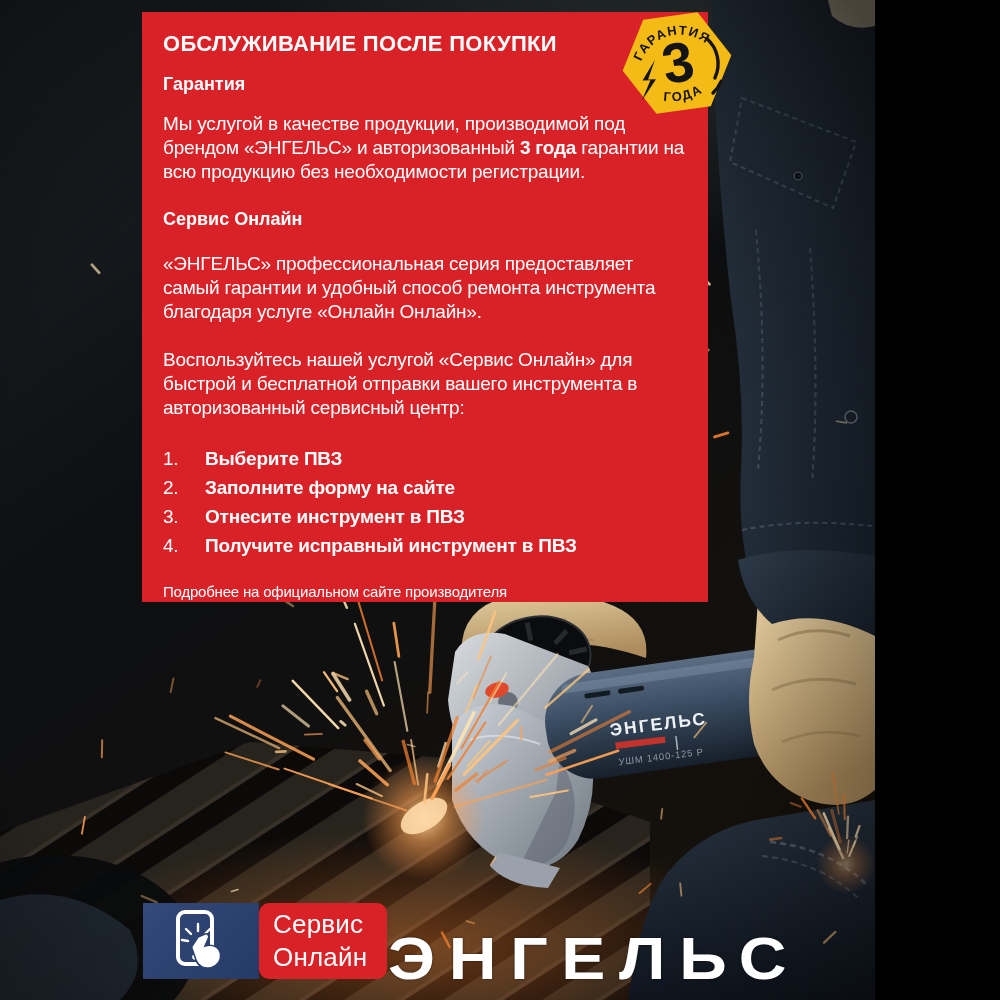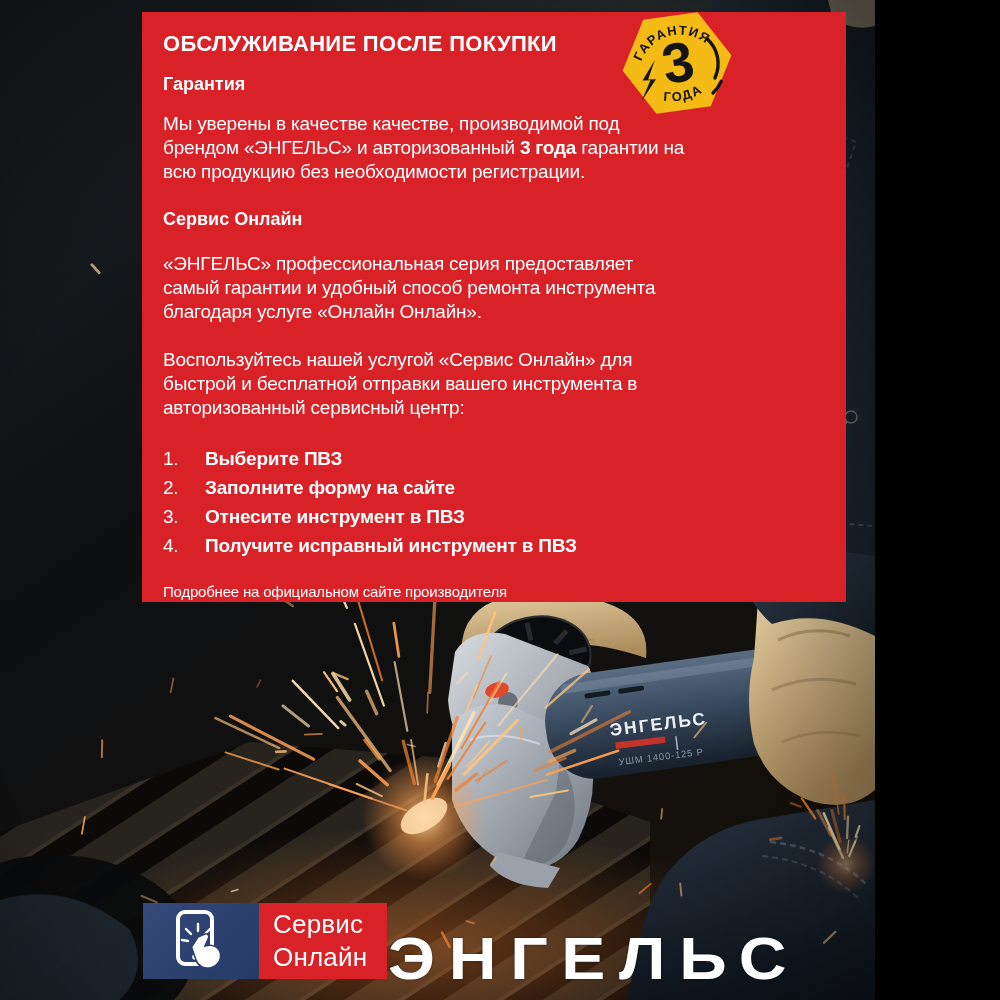--- a/index.html
+++ b/index.html
@@ -1,21 +1,21 @@
 <!DOCTYPE html>
 <html><head>
 <meta charset="utf-8">
 <style>
   html,body{margin:0;padding:0;background:#000;}
   .canvas{position:relative;width:1000px;height:1000px;background:#000;overflow:hidden;
           font-family:"Liberation Sans", sans-serif;}
   .photo{position:absolute;left:0;top:0;z-index:0;}
 
   
-  .panel{position:absolute;left:142px;top:12px;width:704px;height:590px;background:#d92128;
+  .panel{position:absolute;left:142px;top:12px;width:566px;height:590px;background:#d92128;
          z-index:2;box-sizing:border-box;padding:20px 21px 0 21px;color:#fff;}
   .panel .title{font-size:22px;font-weight:800;letter-spacing:.3px;line-height:24px;
                 margin:0 0 17px 0;white-space:nowrap;}
   .panel h3{font-size:18px;font-weight:700;line-height:22px;margin:0 0 17px 0;}
   .panel h3.h2{margin:0 0 22px 0;}
   .panel .para{margin:0 0 24px 0;}
   .panel .line{font-size:19px;font-weight:400;line-height:24px;letter-spacing:-.2px;white-space:nowrap;}
   .panel .b{font-weight:700;}
   .steps{margin:0 0 20px 0;}
   .step{display:flex;font-size:19px;line-height:29px;letter-spacing:-.2px;}
@@ -25,21 +25,21 @@
   .gap-sm{margin-bottom:22px;}
 
   
   .warranty{position:absolute;left:621px;top:7px;width:112px;height:112px;z-index:3;}
 
   
   .svc-badge{position:absolute;left:143px;top:903px;height:76px;display:flex;z-index:3;}
   .svc-blue{width:116px;height:76px;background:linear-gradient(135deg,#35497a,#263a66);
             display:flex;align-items:center;justify-content:center;}
   .svc-red{width:128px;height:76px;background:#d92128;display:flex;flex-direction:column;
-           justify-content:center;padding-left:14px;box-sizing:border-box;}
+           justify-content:center;padding-left:14px;box-sizing:border-box;border-radius:10px;}
   .svc-red .t{color:#fff;font-size:26px;line-height:33px;font-weight:500;letter-spacing:.2px;}
 
   
   .logo{position:absolute;left:388px;top:924px;z-index:2;color:#fff;font-weight:900;
         font-size:58px;letter-spacing:12px;transform:scaleX(1.14) scaleY(1.02);
         transform-origin:left top;white-space:nowrap;
         text-shadow:0 0 2px rgba(0,0,0,.6);}
 </style>
 </head>
 <body>
@@ -316,21 +316,21 @@
       </g>
 
     <rect width="875" height="1000" fill="url(#vg)"></rect>
   </svg>
 
   <div class="panel">
     <div class="title">ОБСЛУЖИВАНИЕ ПОСЛЕ ПОКУПКИ</div>
 
     <h3>Гарантия</h3>
     <div class="para">
-      <div class="line">Мы уверены в качестве качестве, производимой под</div>
+      <div class="line">Мы услугой в качестве продукции, производимой под</div>
       <div class="line"><span>брендом «ЭНГЕЛЬС» и авторизованный </span><span class="b">3 года</span><span> гарантии на</span></div>
       <div class="line">всю продукцию без необходимости регистрации.</div>
     </div>
 
     <h3 class="h2">Сервис Онлайн</h3>
     <div class="para gap-sm">
       <div class="line">«ЭНГЕЛЬС» профессиональная серия предоставляет</div>
       <div class="line">самый гарантии и удобный способ ремонта инструмента</div>
       <div class="line">благодаря услуге «Онлайн Онлайн».</div>
     </div>

